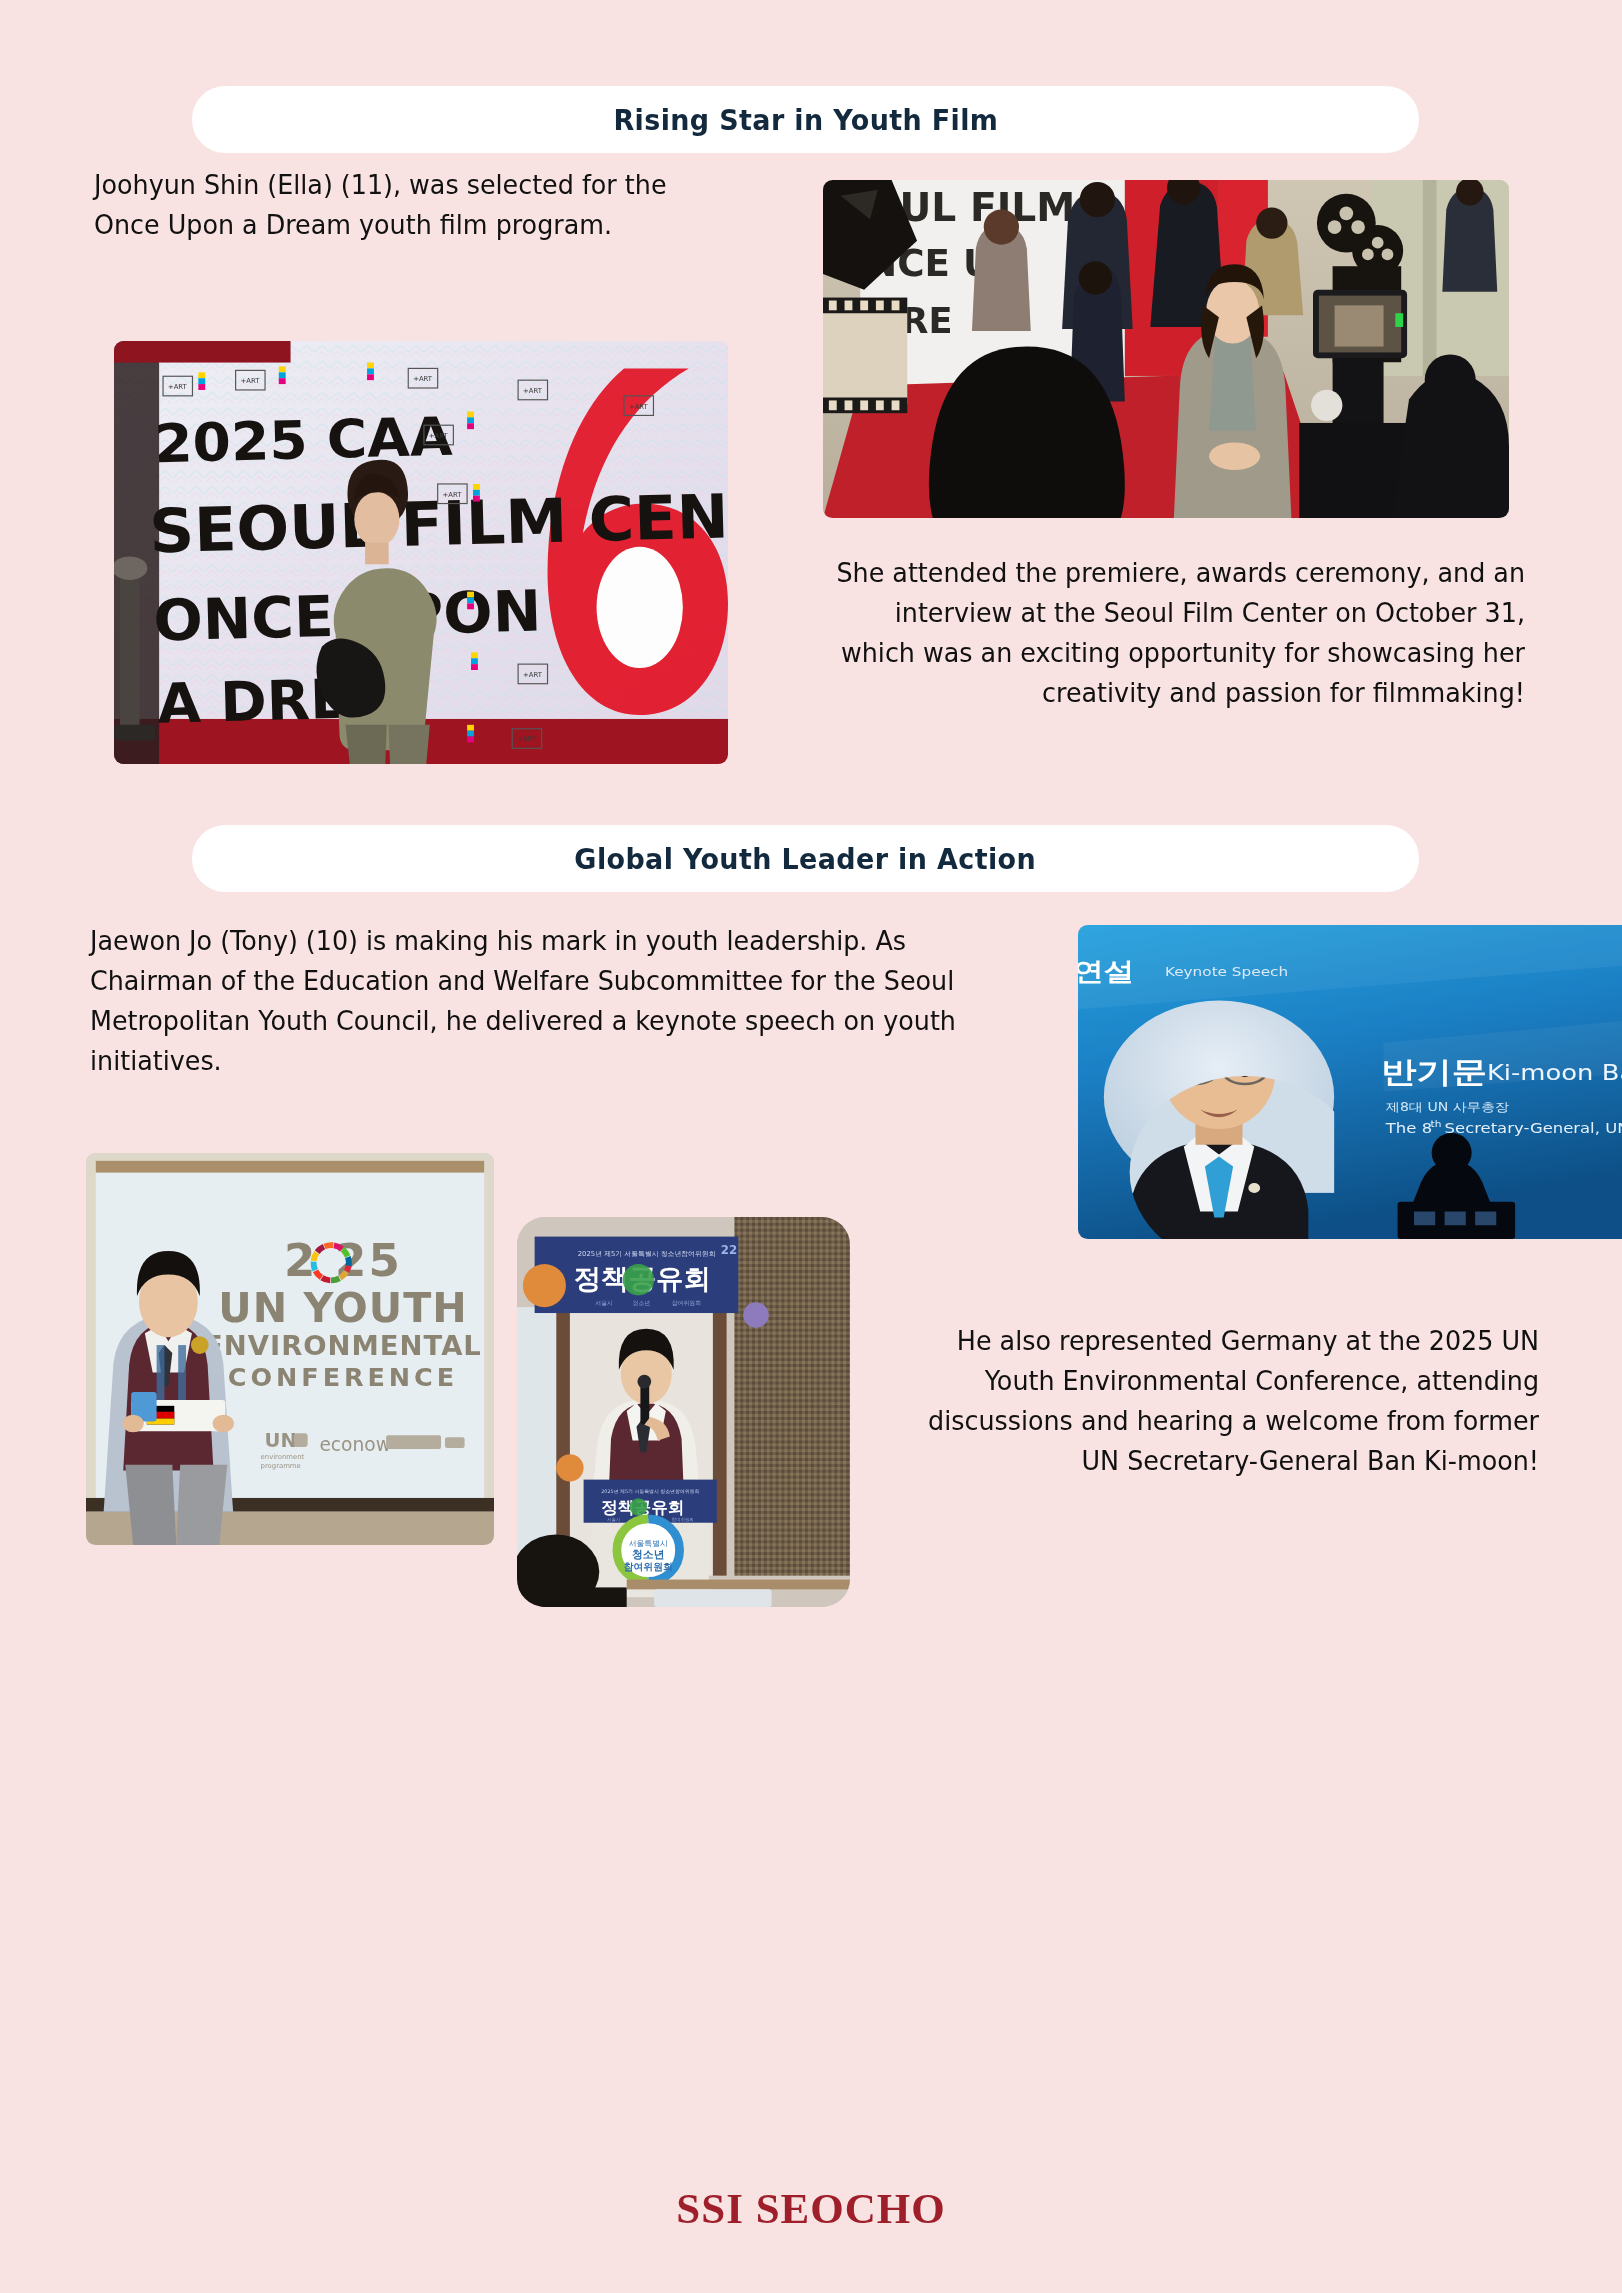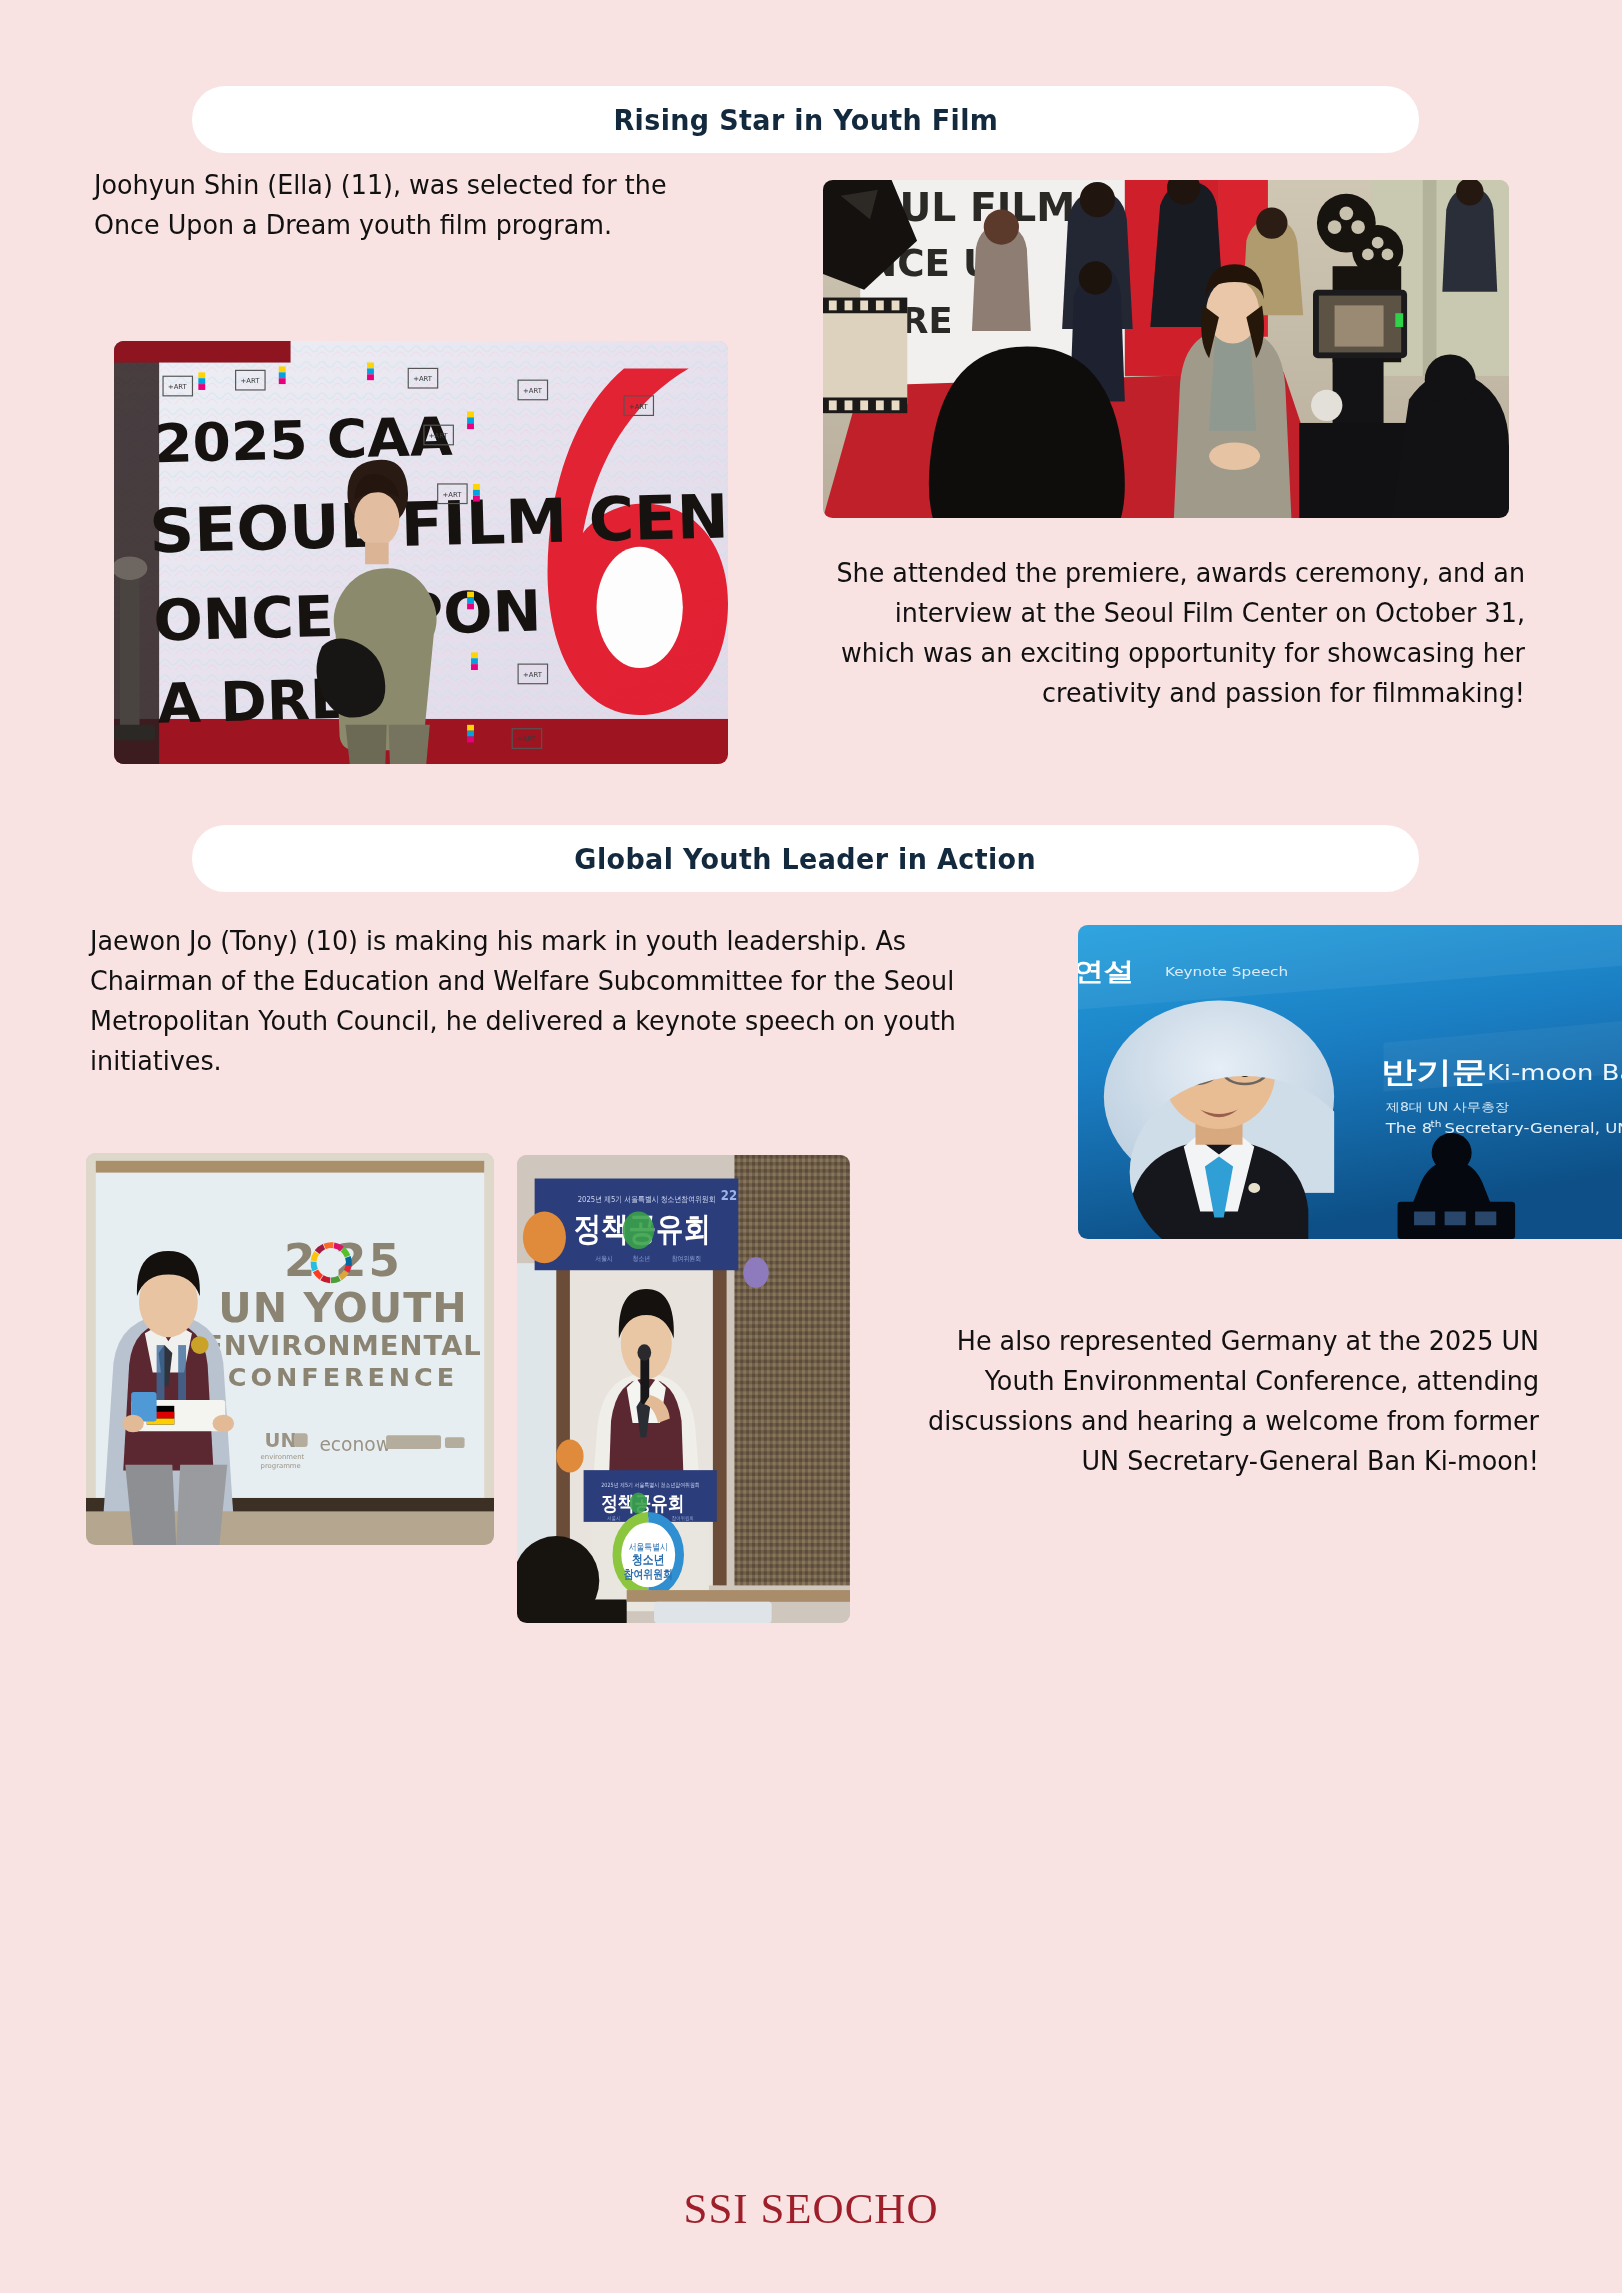--- a/index.html
+++ b/index.html
@@ -68,21 +68,21 @@
 
   
   .footer-logo {
     position: absolute;
     left: 0;
     width: 1622px;
     top: 2184px;
     text-align: center;
     color: #9e1f2a;
     font-family: "Liberation Serif", serif;
-    font-weight: normal;
+    font-weight: bold;
     font-size: 43px;
     letter-spacing: 1px;
   }
 </style>
 </head>
 <body>
 
 <div class="page">
 
   <div class="title-pill" style="top:86px;">
@@ -457,21 +457,21 @@
         <ellipse cx="140" cy="276" rx="11" ry="9" fill="#e2bb96"></ellipse>
 
         <circle cx="116" cy="196" r="9" fill="#c9a227"></circle>
 
         <path d="M40 318 l8 82 l44 0 l-4 -82 Z" fill="#8e8f92"></path>
         <path d="M96 318 l-4 82 l44 0 l8 -82 Z" fill="#9a9b9e"></path>
       </g>
     </svg>
   </div>
 
-  <div class="photo" style="left:517px; top:1155px; width:333px; height:468px;">
+  <div class="photo" style="left:517px; top:1217px; width:333px; height:390px;border-radius:28px;">
     <svg viewBox="0 0 340 398" preserveAspectRatio="none">
       <defs>
         <pattern id="wallTex" width="6" height="6" patternUnits="userSpaceOnUse">
           <rect width="6" height="6" fill="#6f5f4b"></rect>
           <rect width="3" height="3" fill="#5b4c3a"></rect>
           <rect x="3" y="3" width="3" height="3" fill="#897658"></rect>
         </pattern>
       </defs>
       <rect width="340" height="398" fill="#cfc7bd"></rect>
 

